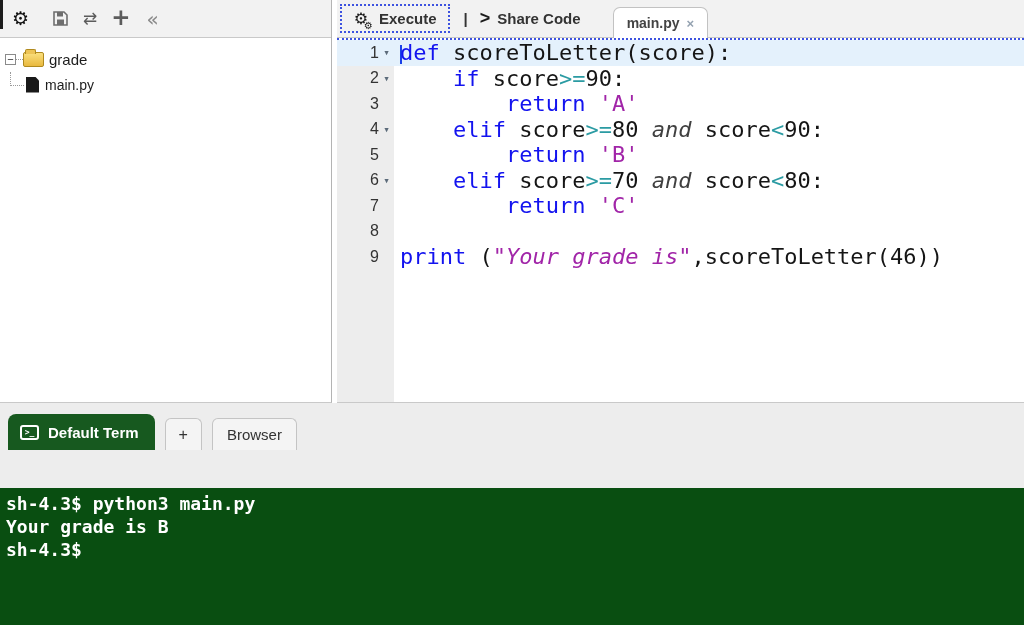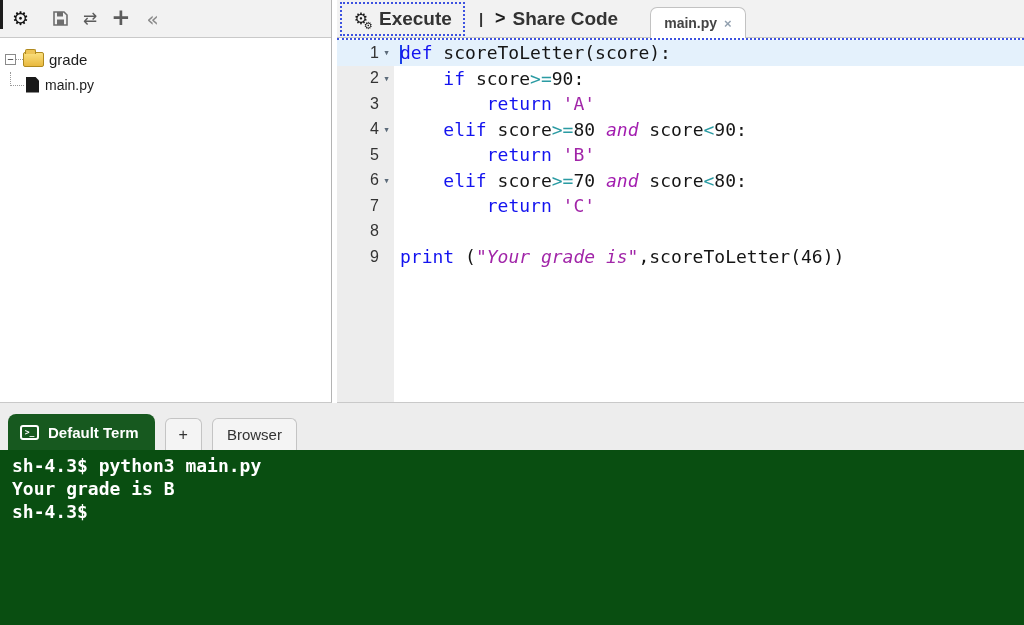--- a/index.html
+++ b/index.html
@@ -24,21 +24,21 @@
   .tb-icon.plus { font-size:23px; font-weight:bold; margin-top:-3px; }
   .tb-icon.collapse { color:#8a8a8a; font-size:20px; margin-left:16px; }
   .floppy-svg { margin-left:16px; display:block; }
 
   .execute-btn { display:flex; align-items:center; gap:7px; background:transparent;
                  border:2px dotted #3d52e0; padding:4px 11px 4px 8px; margin-left:3px;
                  cursor:pointer; }
   .gears { position:relative; font-family:"DejaVu Sans", sans-serif; color:#1b1b1b;
            font-size:16px; line-height:1; width:22px; }
   .gears .gear-sm { position:absolute; font-size:10px; right:-1px; bottom:-4px; }
-  .btn-label { font-size:19px; font-weight:bold; color:#333; }
+  .btn-label { font-size:15px; font-weight:bold; color:#333; }
   .tb-sep { font-size:15px; font-weight:bold; color:#333; margin:0 12px 0 14px; }
   .share-btn { display:flex; align-items:center; gap:7px; cursor:pointer; }
   .share-arrow { font-size:18px; font-weight:900; color:#1b1b1b; }
 
   .editor-tab { align-self:flex-end; height:31px; margin-left:32px; margin-bottom:-1px;
                 background:#fff; border:1px solid #c2c2c2; border-bottom:none;
                 border-radius:7px 7px 0 0; display:flex; align-items:center;
                 padding:0 13px; z-index:3; position:relative; cursor:pointer; }
   .editor-tab .tab-label { font-size:14px; font-weight:bold; color:#444; }
   .editor-tab .tab-close { font-size:13px; font-weight:bold; color:#93a1b0; margin-left:7px; cursor:pointer; }
@@ -65,25 +65,25 @@
   
   .editor { flex:1; display:flex; flex-direction:column; border-top:2px dotted #3d52e0;
             background:#fff; overflow:hidden;
             font-family:"DejaVu Sans Mono", monospace; }
   .code-row { display:flex; height:25.5px; flex:0 0 25.5px; align-items:center; }
   .code-row.active, .code-row.active .gutter-cell { background:#e4f1fc; }
   .gutter-cell { width:57px; flex:0 0 57px; height:100%; background:#ededed;
                  display:flex; align-items:center; justify-content:flex-end; }
   .line-num { font-family:"Liberation Sans", sans-serif; font-size:16px; color:#333; }
   .fold-arrow { width:15px; font-size:11px; color:#5c6b7a; text-align:center; cursor:pointer; }
-  .code-cell { flex:1; white-space:pre; font-size:18px; line-height:25.5px; padding-left:6px;
+  .code-cell { flex:1; white-space:pre; font-size:22px; line-height:25.5px; padding-left:6px;
                color:#151515; cursor:text; }
   .filler-row { flex:1; display:flex; }
   .tk-kw  { color:#1313ef; }
-  .tk-kwi { color:#a21caf; font-style:italic; }
+  .tk-kwi { color:#404040; font-style:italic; }
   .tk-op  { color:#2b9ba3; }
   .tk-str { color:#a125a8; }
   .tk-stri{ color:#a125a8; font-style:italic; }
   .tk-pl  { color:#151515; }
   .cursor { display:inline-block; width:2px; height:19px; background:#1a41e8;
             vertical-align:middle; margin-right:-2px; }
 
   
   .bottom { position:absolute; left:0; top:403px; width:1024px; height:222px;
             display:flex; flex-direction:column; background:#ededed; }
@@ -95,21 +95,21 @@
   .term-tab.plain { background:#f4f4f4; border:1px solid #c4c4c4; border-bottom:none;
                     height:32px; border-radius:6px 6px 0 0; margin-left:10px;
                     padding:0 14px; }
   .term-tab.plain .tab-text { font-size:15px; color:#333; }
   .term-tab.plus-tab { padding:0 13px; }
   .term-tab.plus-tab .tab-text { font-size:16px; }
   .term-icon { width:19px; height:15px; border:2px solid #fff; border-radius:3px;
                display:flex; align-items:center; justify-content:center;
                font-family:"DejaVu Sans Mono", monospace; font-size:8px; font-weight:bold;
                color:#fff; letter-spacing:0; }
-  .terminal { flex:1; background:#094e11; padding:4px 12px; cursor:text; }
+  .terminal { flex:1; background:#094e11; padding:4px 6px; cursor:text;margin-top:38px; }
   .term-line { font-family:"DejaVu Sans Mono", monospace; font-size:18px; font-weight:bold;
                color:#fff; line-height:23px; white-space:pre; }
 </style>
 </head>
 <body>
 
 <div class="app">
 
   <div class="left-pane">
     <div class="toolbar">

